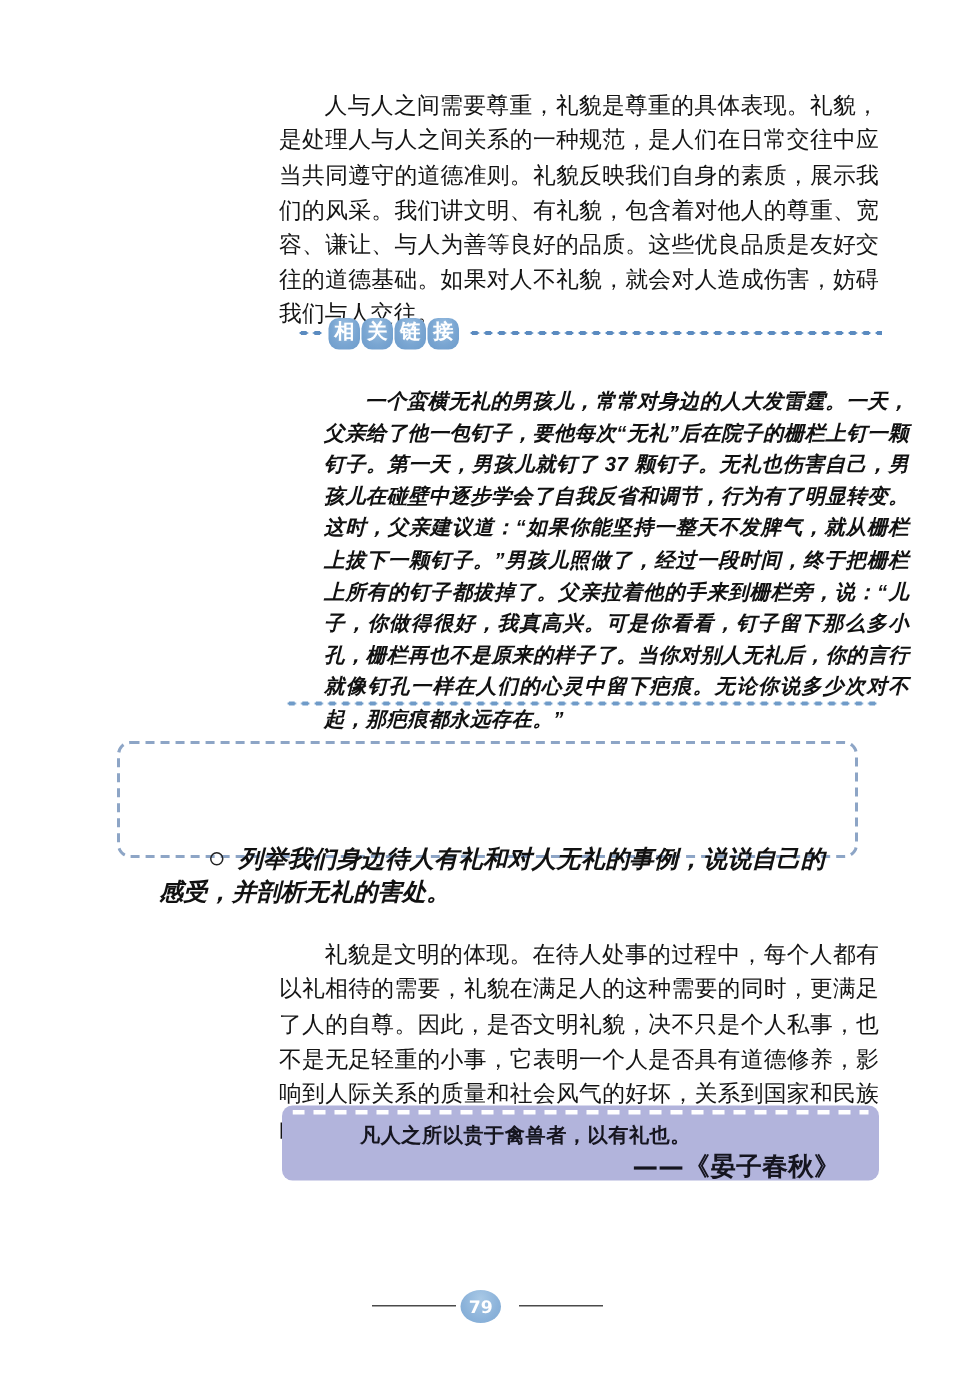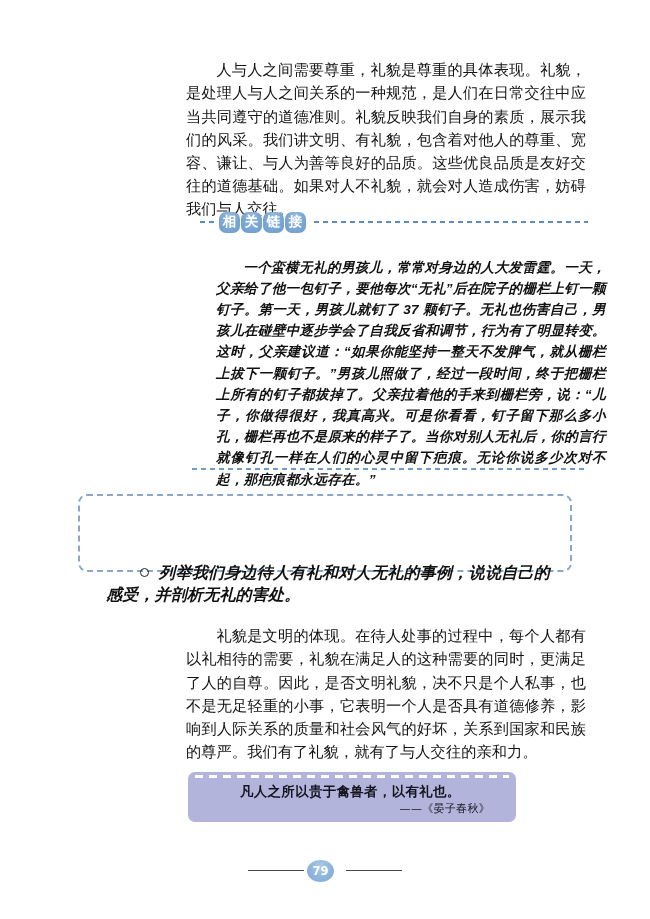--- a/index.html
+++ b/index.html
@@ -144,26 +144,25 @@
     margin-right: 10px;
     vertical-align: 1px;
     box-sizing: border-box;
   }
 
   
   .quote-box {
     position: absolute;
     left: 188px;
     top: 737px;
-    width: 328px;
+    width: 398px;
     height: 50px;
     background: #b2b4dc;
     border-radius: 7px;
     box-sizing: border-box;
-    margin-top: 35px;
   }
   .quote-box::before {
     content: "";
     position: absolute;
     left: 7px;
     right: 7px;
     top: 3px;
     height: 3px;
     background-image: linear-gradient(to right, #ffffff 58%, transparent 58%);
     background-size: 14px 3px;
@@ -175,22 +174,22 @@
     top: 11px;
     font-size: 13.4px;
     font-weight: bold;
     color: #15151f;
     letter-spacing: 0.4px;
   }
   .quote-source {
     position: absolute;
     right: 26px;
     top: 29px;
-    font-size: 11px;
-    font-weight: normal;
+    font-size: 17px;
+    font-weight: bold;
     color: #15151f;
     letter-spacing: 0.3px;
   }
 
   
   .footer {
     position: absolute;
     left: 0;
     top: 858px;
     width: 650px;

